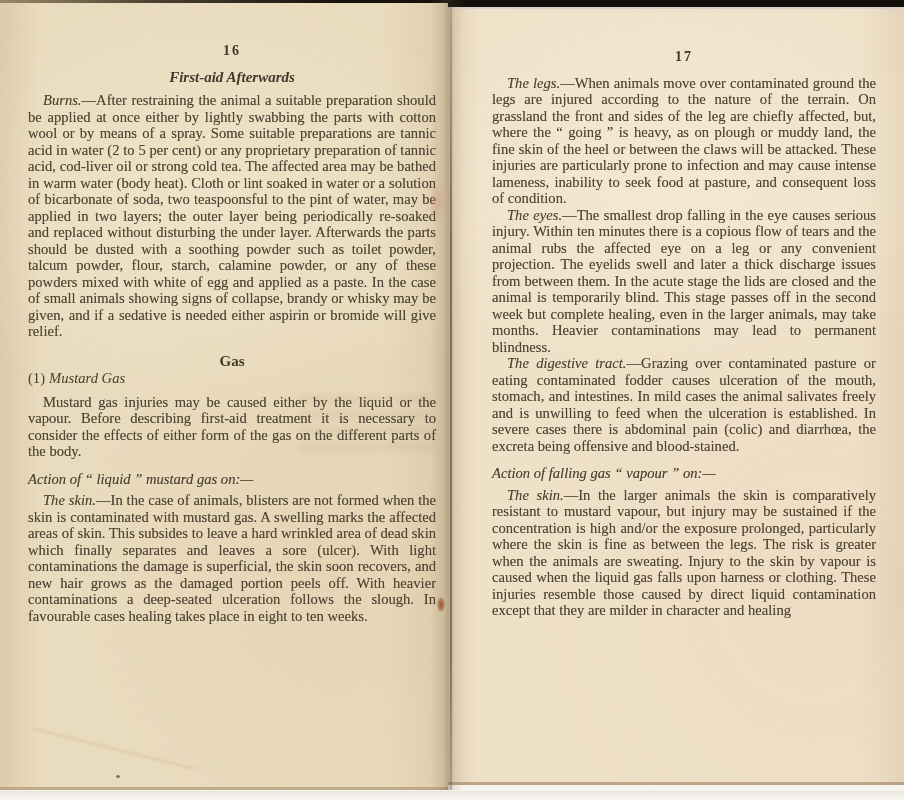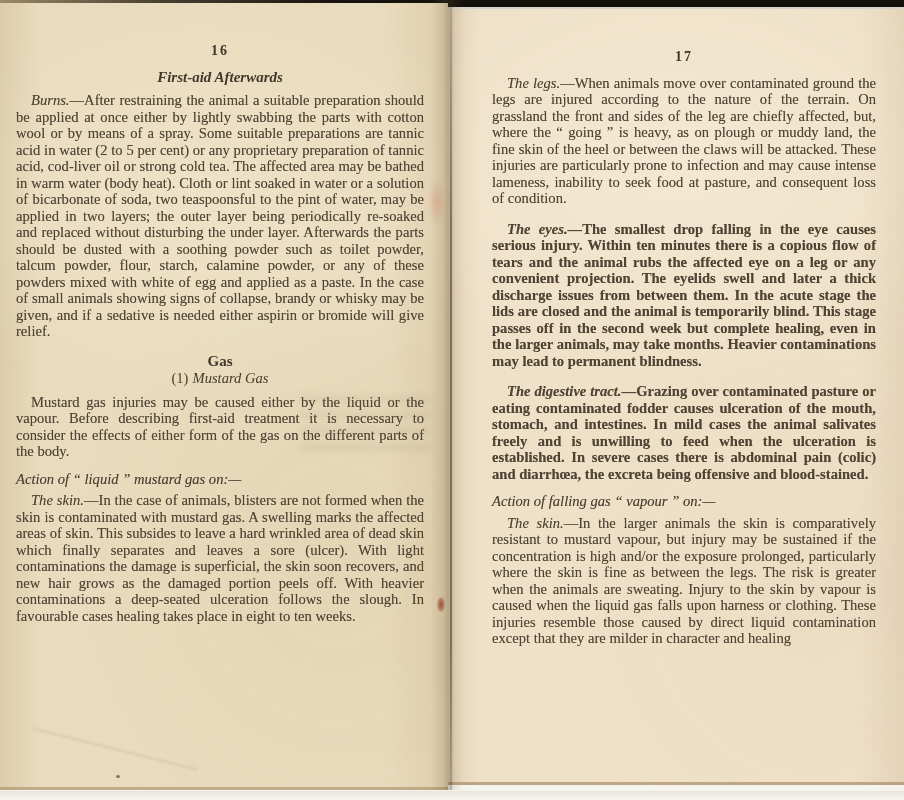--- a/index.html
+++ b/index.html
@@ -55,36 +55,36 @@
   .speck{position:absolute;left:116px;top:772px;width:4px;height:3px;border-radius:50%;
     background:rgba(62,50,34,0.6);}
   .showthrough{position:absolute;pointer-events:none;filter:blur(3px);
     background:repeating-linear-gradient(to bottom, rgba(138,124,98,0.13) 0 6px, transparent 6px 16px);}
   .st-1{left:300px;top:393px;width:132px;height:64px;}
   .crease{position:absolute;height:2px;background:rgba(120,100,70,0.14);filter:blur(1px);}
   .cr-1{left:30px;top:745px;width:170px;transform:rotate(14deg);}
 
   
   .content{position:relative;}
-  .page-left .content{padding:40px 0 0 16px;width:408px;}
+  .page-left .content{padding:40px 0 0 28px;width:408px;}
   .page-right .content{padding:40px 0 0 44px;width:384px;}
 
   .pagenum{text-align:center;font-weight:bold;font-size:14px;letter-spacing:2px;
     color:#40362a;margin:0 0 9px;text-indent:0;}
   .title{text-align:center;font-style:italic;font-weight:bold;font-size:15px;
     color:#42382b;margin:0 0 7px;text-indent:0;}
   .heading-center{text-align:center;font-weight:bold;font-size:15px;color:#42382b;
     margin:13px 0 1px;text-indent:0;}
-  .subhead{text-align:center;margin:0 0 7px;text-indent:0;color:#463c2e;}
+  .subhead{text-align:left;margin:0 0 7px;text-indent:0;color:#463c2e;}
   .subhead .num{margin-right:4px;}
   .subhead i{font-weight:normal;}
   .para{margin:0;text-indent:15px;
     text-shadow:0 0 0.5px rgba(78,67,52,0.45);}
   .para i{font-style:italic;}
-  .gap{margin-top:14px;font-weight:bold;}
+  .gap{}
   .gap-lg{margin-top:16px;}
   .action{font-style:italic;margin:11px 0 5px;text-indent:0;text-align:left;color:#4a4032;
     text-shadow:0 0 0.5px rgba(78,67,52,0.45);}
 </style>
 </head>
 <body>
 
 <div class="scan">
 
   <div class="cover-top-left"></div>

